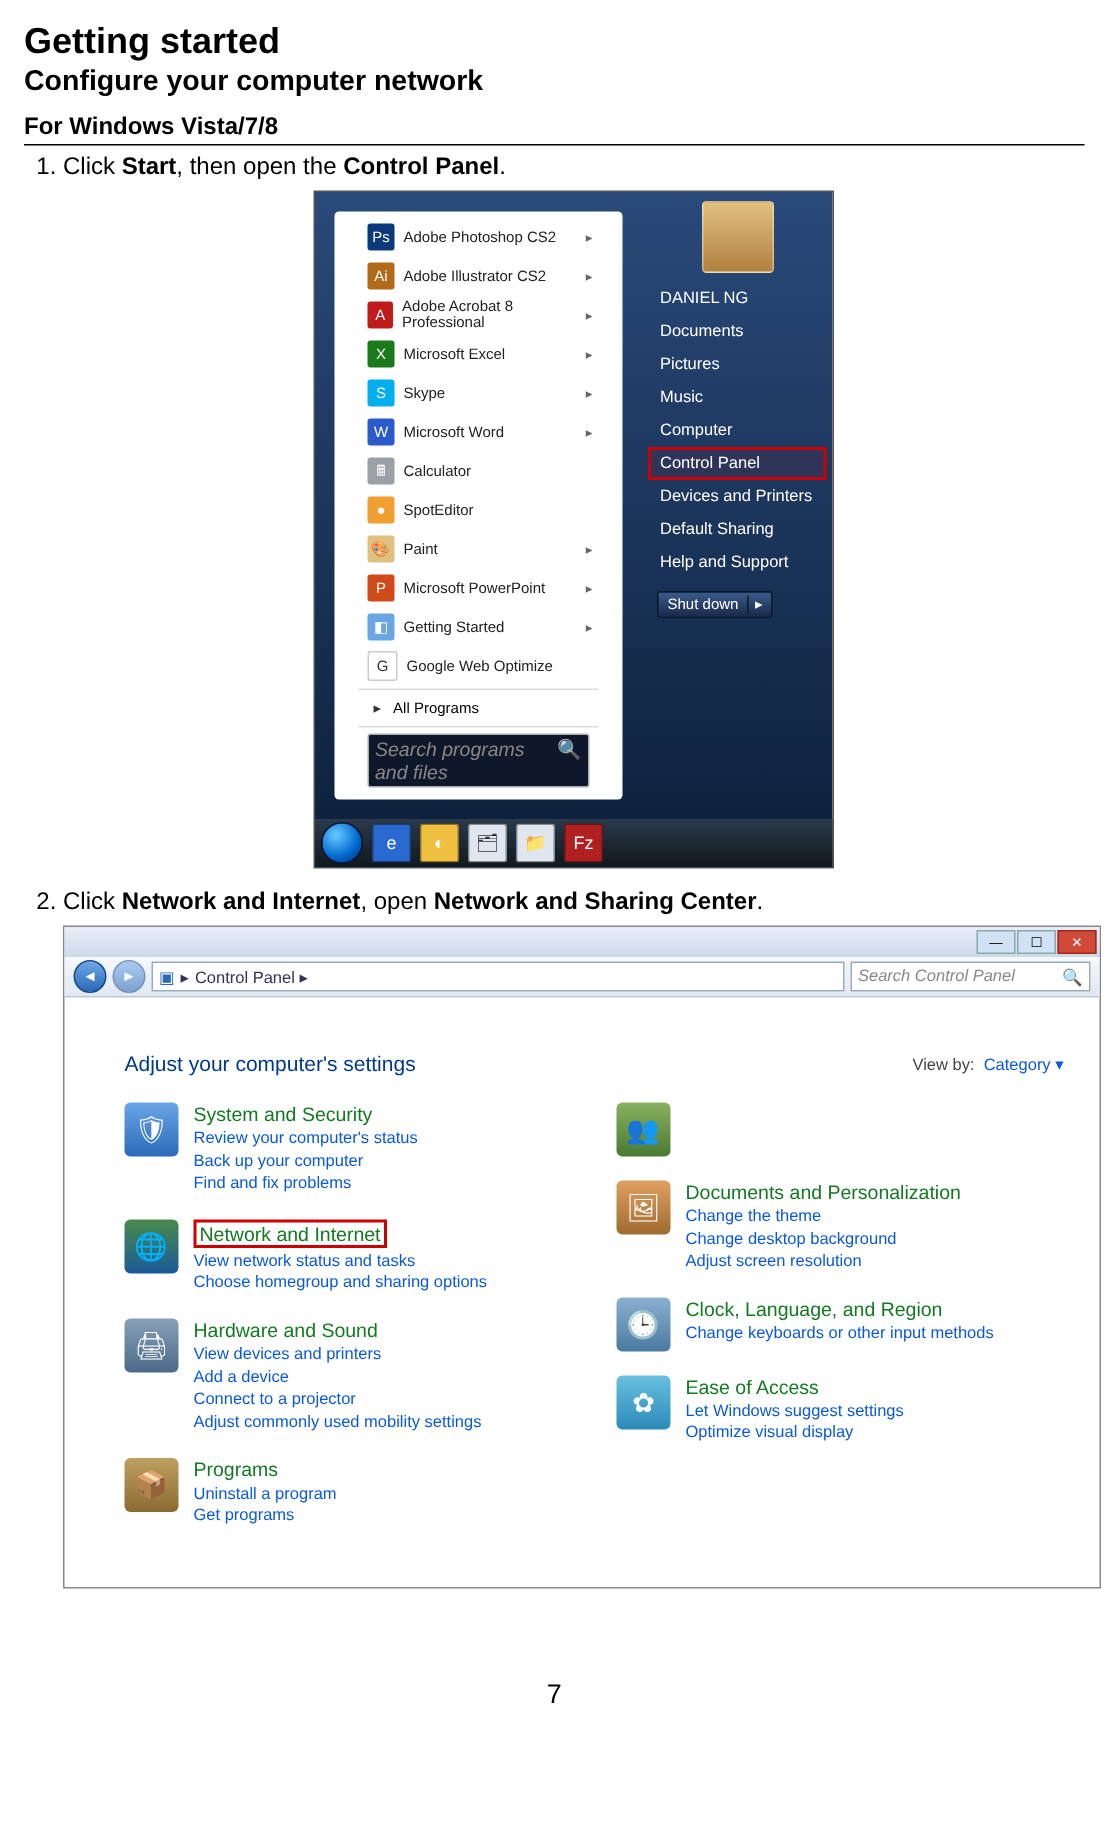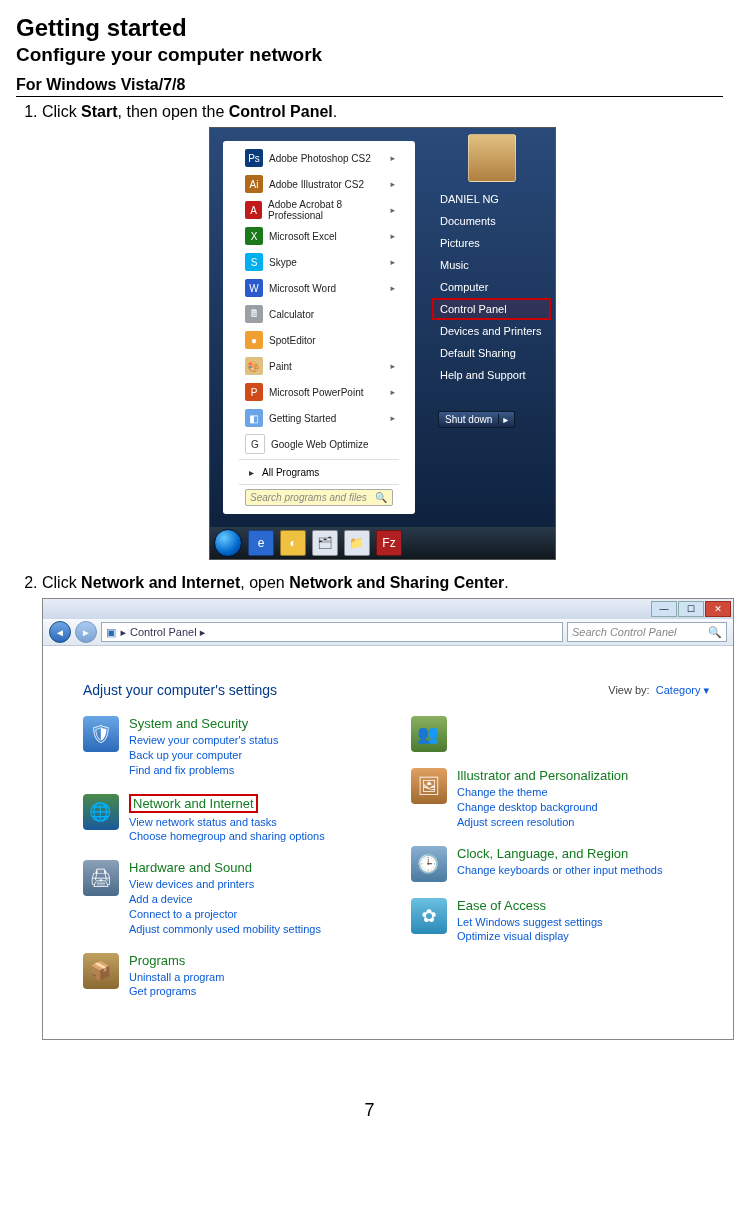--- a/index.html
+++ b/index.html
@@ -32,31 +32,31 @@
     width: 195px;
     padding: 4px 16px;
     border-radius: 3px;
     margin: 13px;
   }
   .sm-item { display:flex; align-items:center; height:26px; padding:0 6px; color:#222; position:relative;}
   .sm-icon { width:18px; height:18px; margin-right:6px; display:flex; align-items:center; justify-content:center; border-radius:2px; font-size:10px; color:#fff;}
   .sm-arrow { position:absolute; right:4px; color:#666; font-size:9px;}
   .sm-allprog { display:flex; align-items:center; height:24px; padding:0 10px; border-top:1px solid #ddd; margin-top:2px;}
   .sm-search-row { padding:4px 6px; border-top:1px solid #ddd; display:flex; justify-content:space-between; align-items:center;}
-  .sm-search { flex:1; border:1px solid #aaa; border-radius:2px; padding:2px 18px 2px 4px; font-style:italic; color:#888; font-size:10px; position:relative; background:#fef9c3;}
+  .sm-search { flex:1; border:1px solid #aaa; border-radius:2px; padding:2px 18px 2px 4px; font-style:italic; color:#888; font-size:13px; position:relative; background:#0f172a;}
   .sm-search .mag { position:absolute; right:4px; top:2px; color:#777; font-style:normal;}
   .sm-right {
     width: 145px;
     padding: 6px 4px;
     color:#fff;
   }
   .sm-avatar { width:46px; height:46px; background:linear-gradient(#e0c080,#b08040); border:1px solid rgba(255,255,255,.4); border-radius:3px; margin:0 auto 6px auto;}
   .sm-r-item { padding:5px 8px; font-size:11px; color:#fff; }
   .sm-r-item.hl { border:2px solid #c00; background:rgba(255,0,0,.08); padding:3px 6px;}
-  .sm-shutdown { margin: 25px 0 4px 6px; display:inline-flex; align-items:center; background:linear-gradient(#3a5a8a,#1a2a4a); border:1px solid #0a1a2a; border-radius:2px; padding:2px 6px; color:#fff; font-size:10px;}
+  .sm-shutdown { margin: 8px 0 4px 6px; display:inline-flex; align-items:center; background:linear-gradient(#3a5a8a,#1a2a4a); border:1px solid #0a1a2a; border-radius:2px; padding:2px 6px; color:#fff; font-size:10px;}
   .sm-shutdown .split { margin-left:6px; border-left:1px solid #0a1a2a; padding-left:4px;}
   .taskbar {
     height: 32px;
     background: linear-gradient(#2a3a4a, #10181f);
     display:flex; align-items:center; padding:0 4px; gap:6px;
   }
   .tb-orb { width:26px; height:26px; border-radius:50%; background:radial-gradient(circle at 35% 30%, #6cf, #06c 60%, #036); border:1px solid #013;}
   .tb-icon { width:24px; height:24px; border-radius:2px; display:flex; align-items:center; justify-content:center; font-size:12px; border:1px solid rgba(0,0,0,.4);}
 
   
@@ -265,21 +265,21 @@
                 </div>
               </div>
             </div>
           <div class="cp-col" id="cp-right">
               <div class="cat">
                 <div class="cat-icon" style="background: linear-gradient(rgb(138, 176, 96), rgb(74, 122, 48));">👥</div>
               </div>
               <div class="cat">
                 <div class="cat-icon" style="background: linear-gradient(rgb(224, 160, 96), rgb(160, 106, 48));">🖼</div>
                 <div class="cat-body">
-                  <div class="cat-title">Illustrator and Personalization</div>
+                  <div class="cat-title">Documents and Personalization</div>
                   <a class="cat-link">Change the theme</a>
                   <a class="cat-link">Change desktop background</a>
                   <a class="cat-link">Adjust screen resolution</a>
                 </div>
               </div>
               <div class="cat">
                 <div class="cat-icon" style="background: linear-gradient(rgb(138, 176, 208), rgb(74, 122, 160));">🕒</div>
                 <div class="cat-body">
                   <div class="cat-title">Clock, Language, and Region</div>
                   <a class="cat-link">Change keyboards or other input methods</a>

